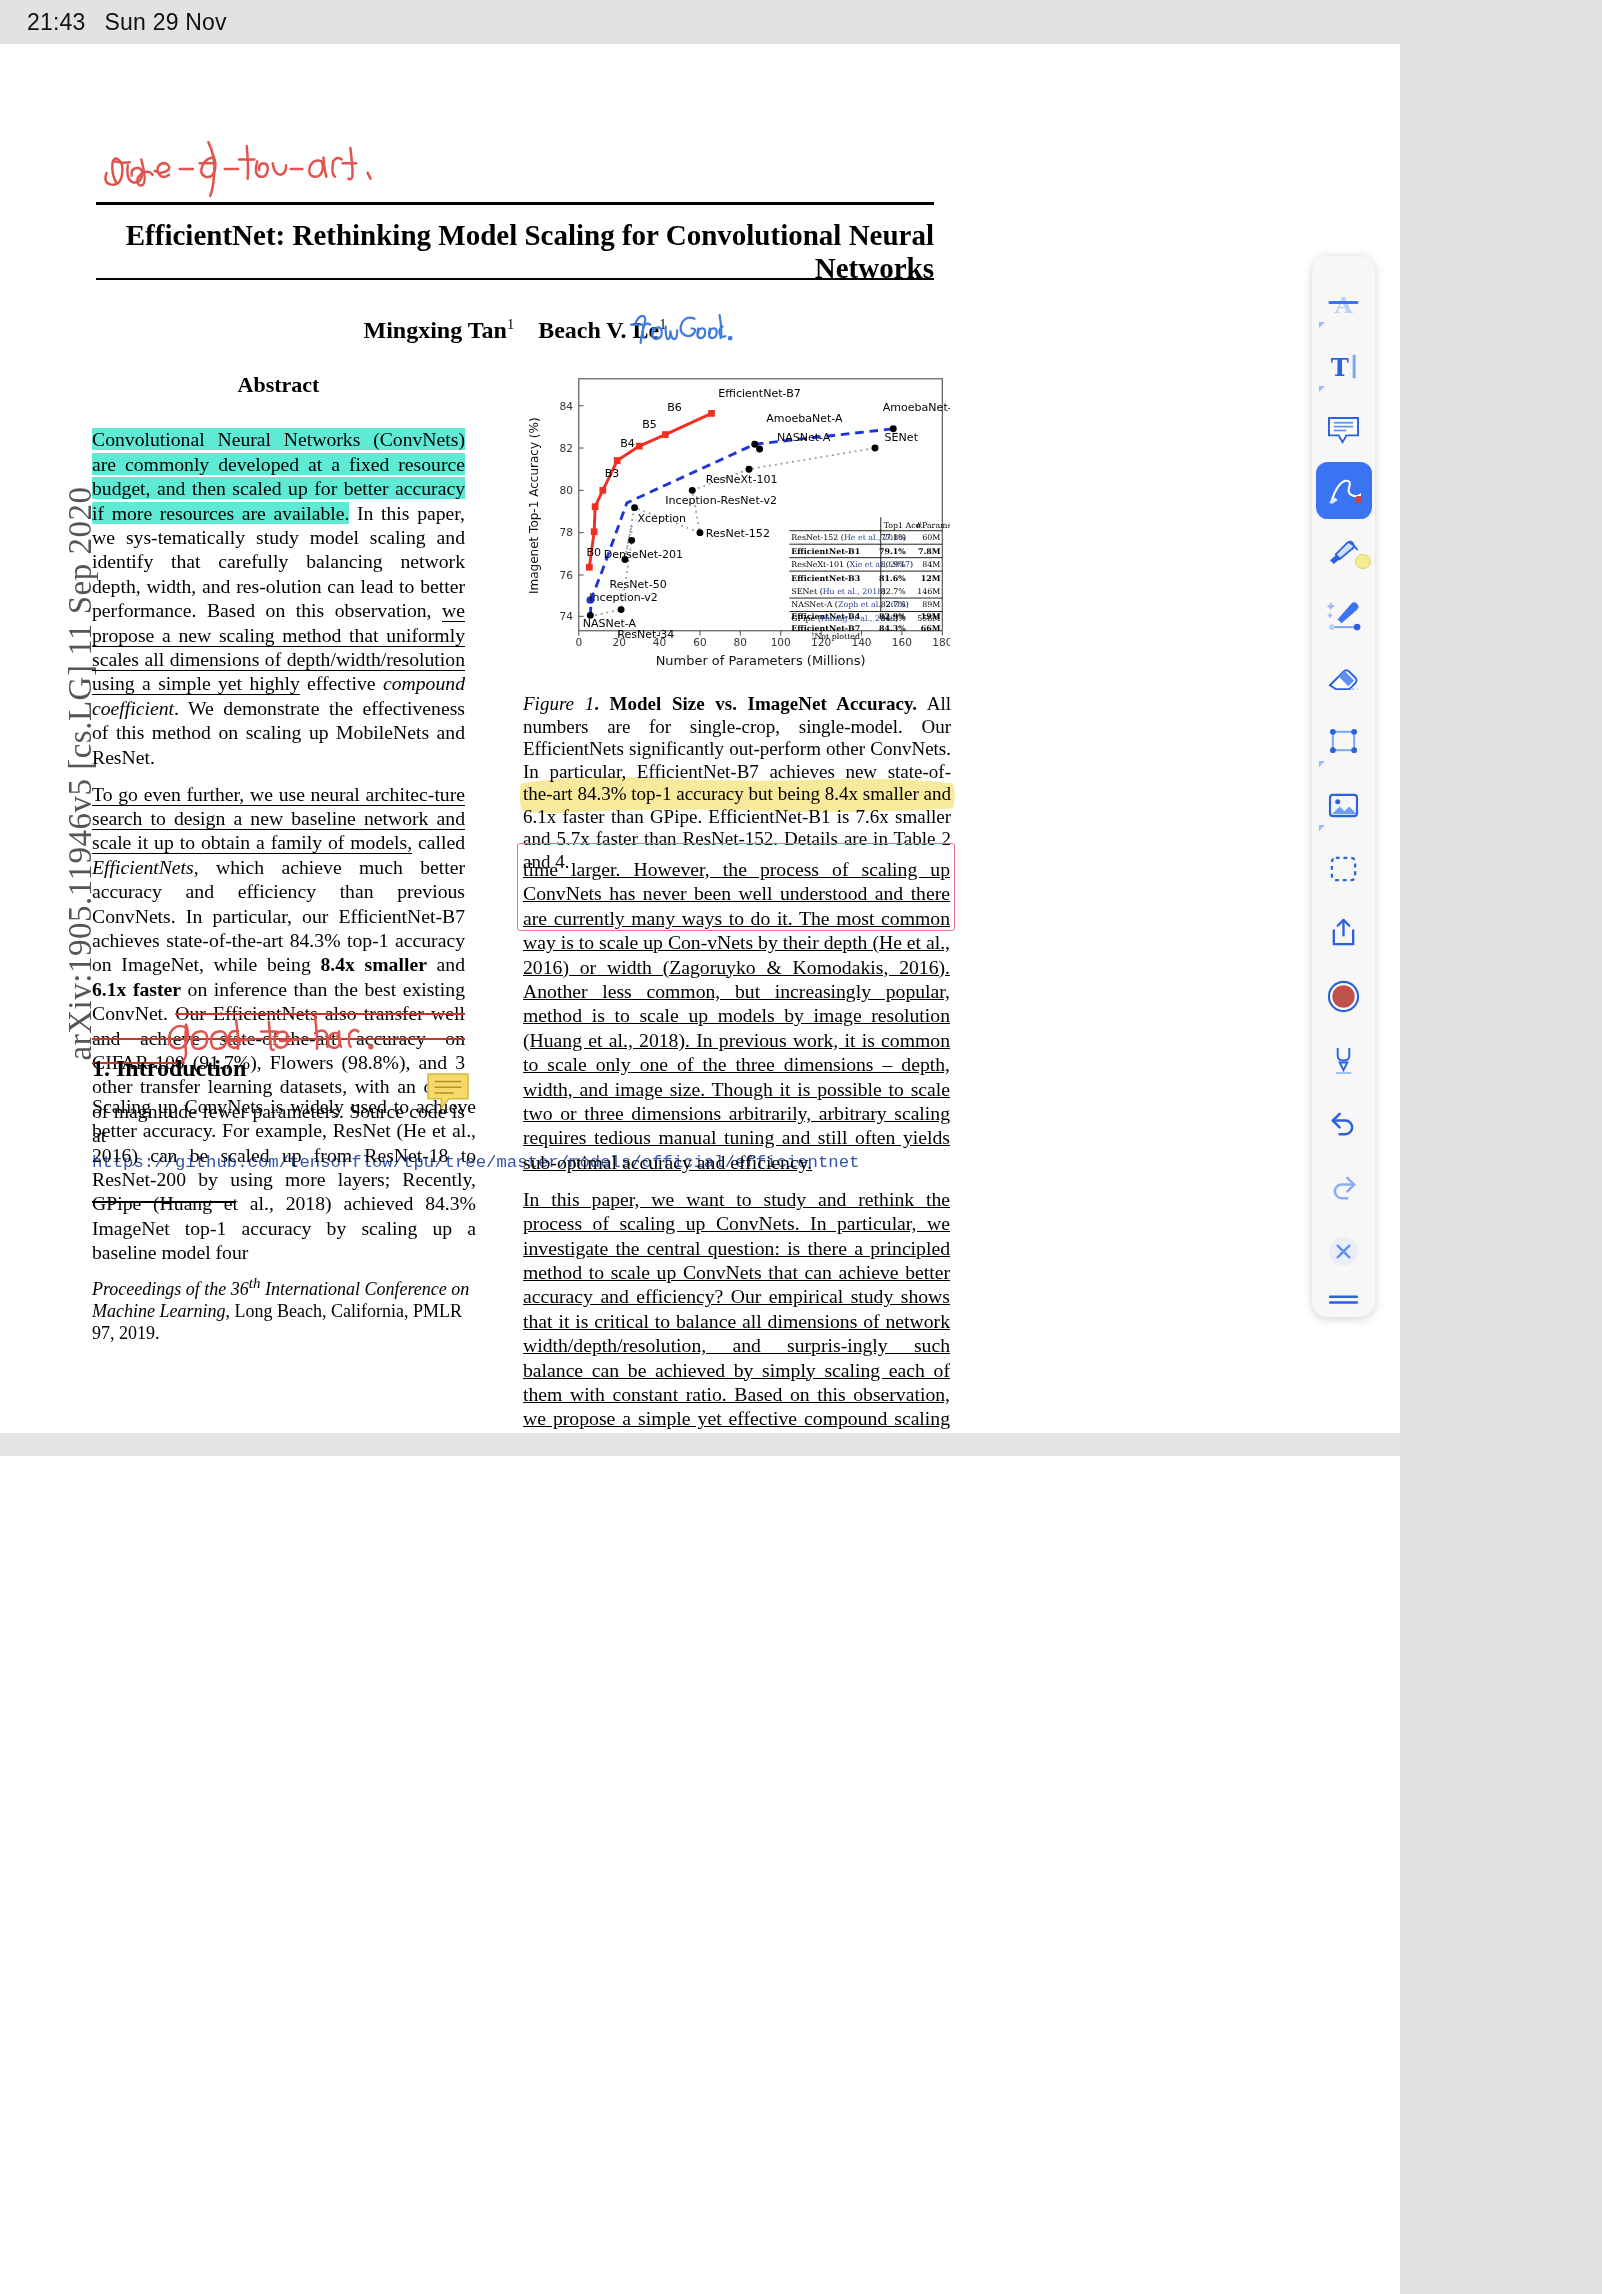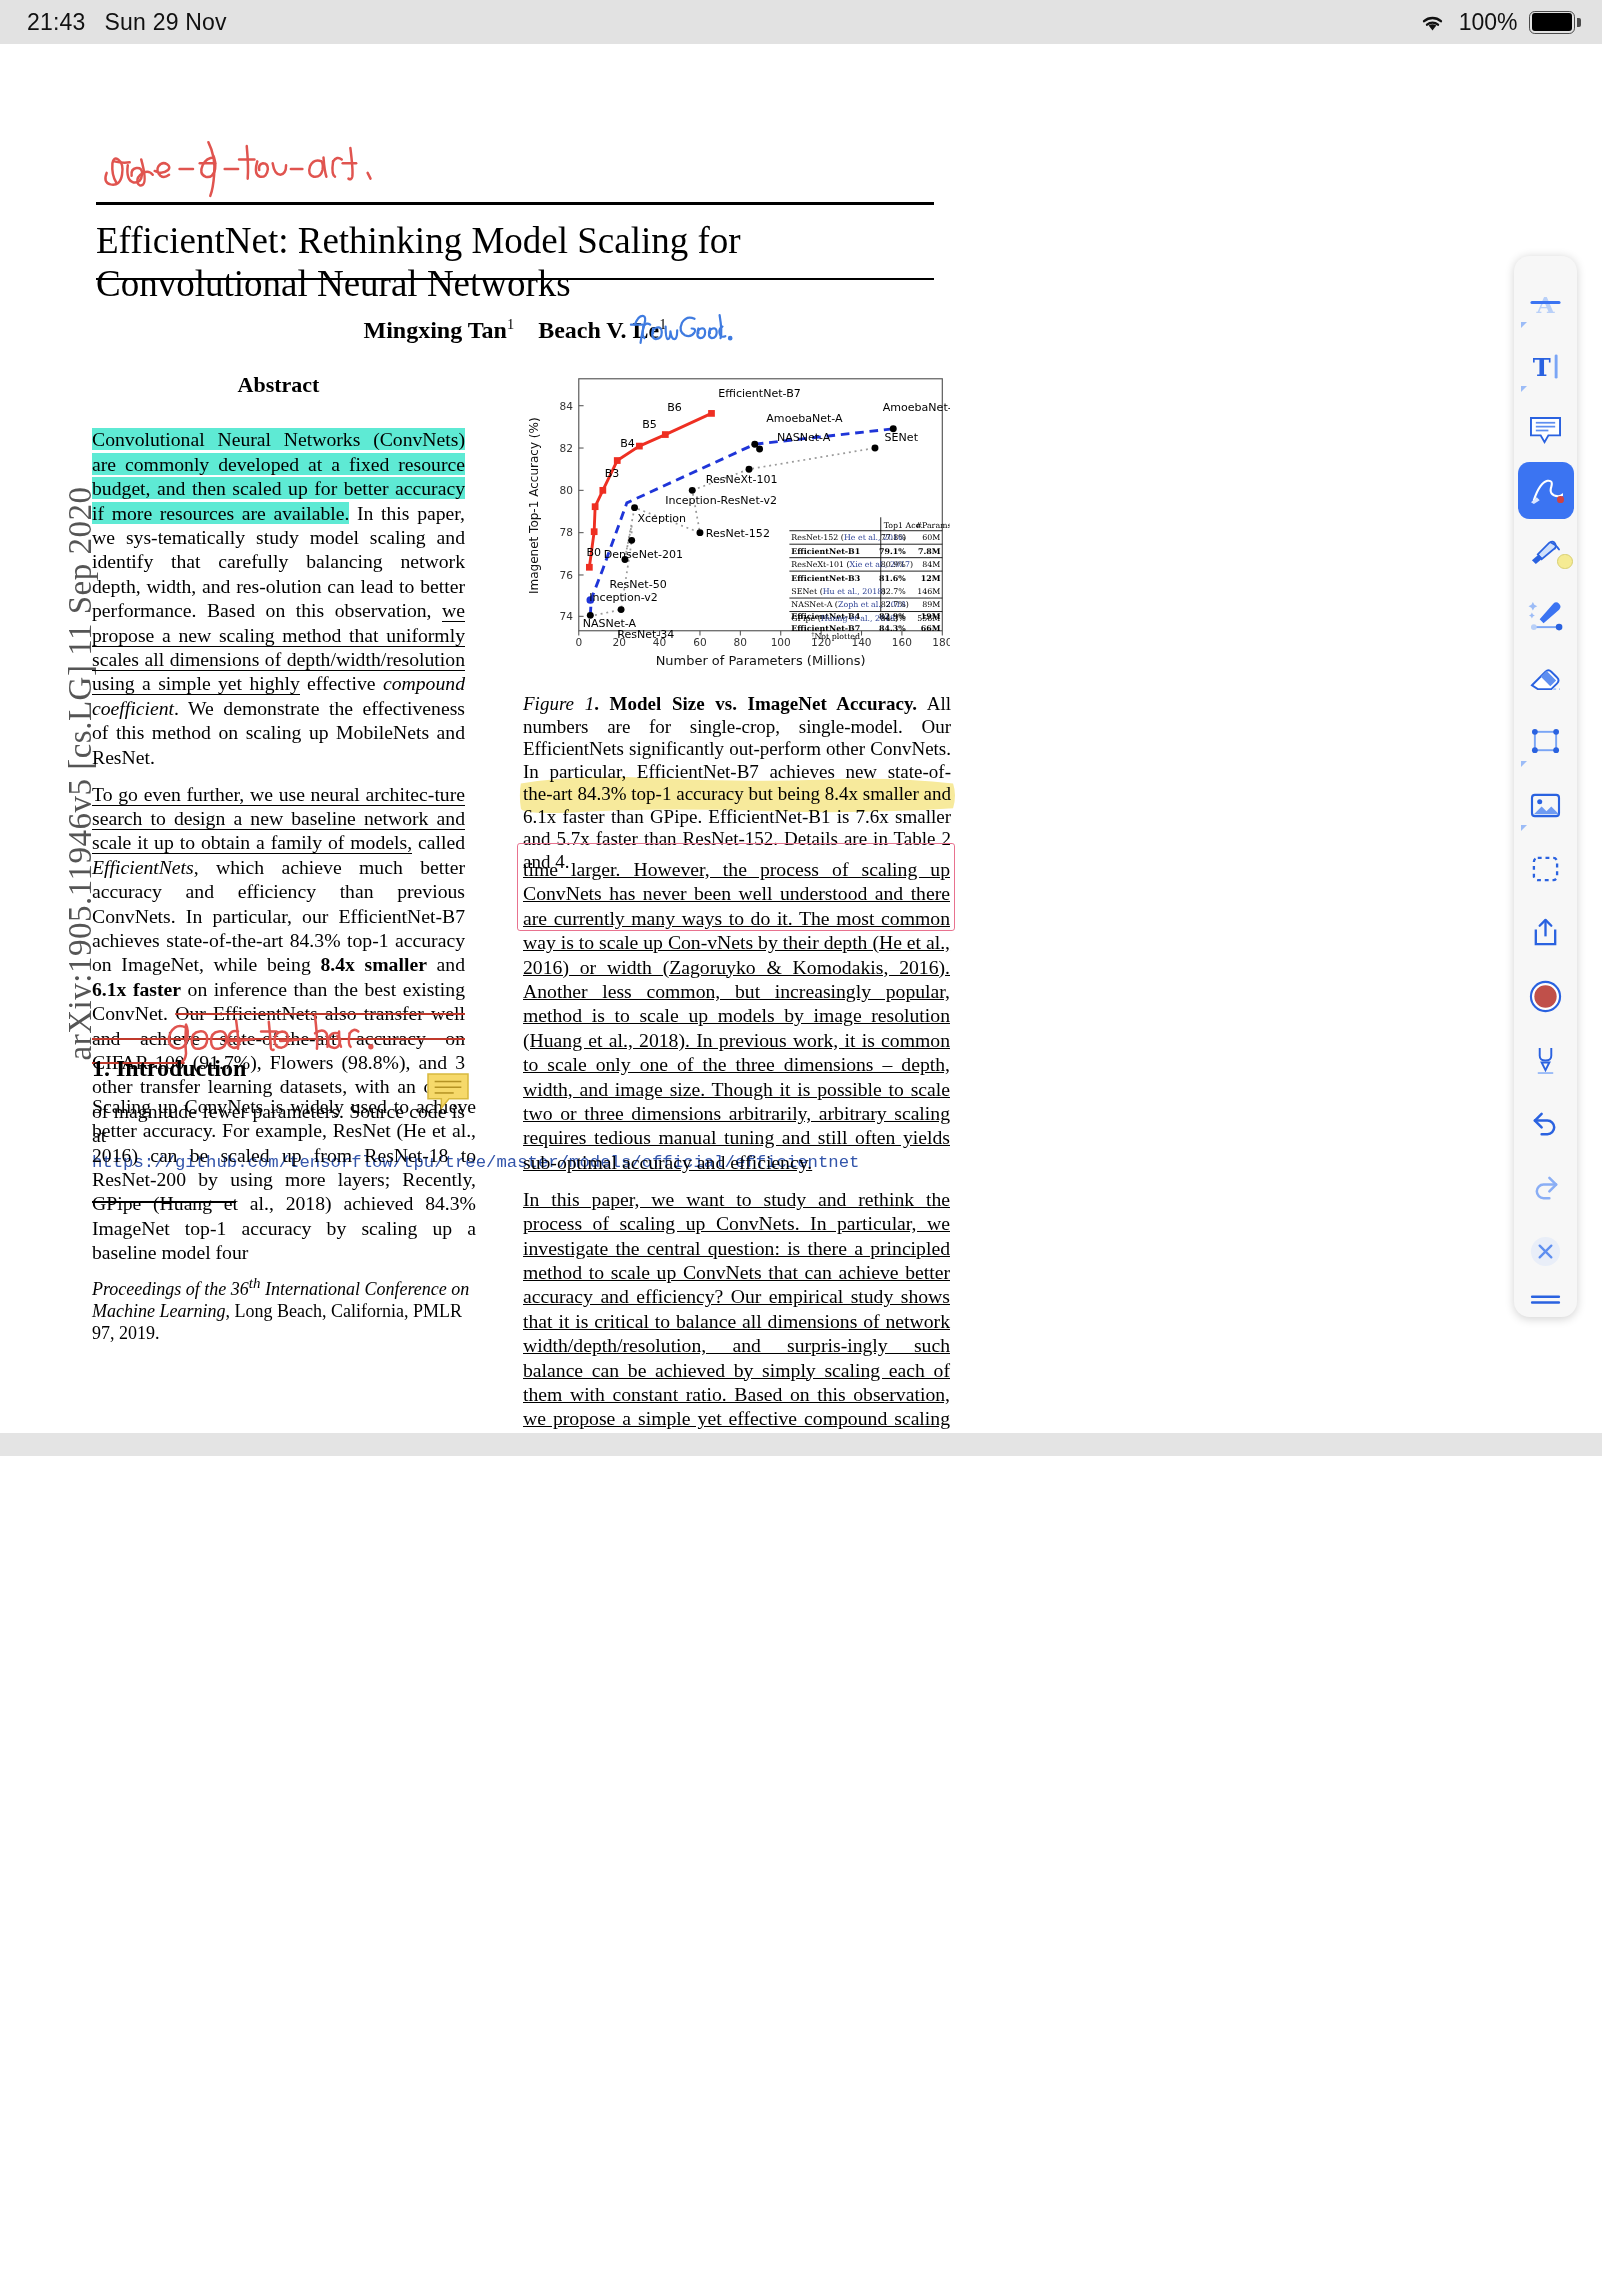--- a/index.html
+++ b/index.html
@@ -1,18 +1,18 @@
 <!DOCTYPE html>
 <html><head>
 <meta charset="utf-8">
 <style>
   * { box-sizing: border-box; margin: 0; padding: 0; }
   html, body { width: 1602px; height: 2294px; background: #e2e2e2; font-family: "Liberation Sans", sans-serif; }
 
-  #root { position: relative; width: 1602px; height: 2294px; overflow: hidden; background: #e4e4e4; }
+  #root { position: relative; width: 1400px; height: 2294px; overflow: hidden; background: #e4e4e4; }
 
   
   .statusbar { position: absolute; top: 0; left: 0; width: 1602px; height: 44px;
                display: flex; align-items: center; padding: 0 27px; font-size: 23px; color: #111;
                background: #e2e2e2; }
   .sb-left { display: flex; align-items: center; gap: 19px; font-weight: 500; letter-spacing: 0.2px; }
   .sb-right { margin-left: auto; display: flex; align-items: center; gap: 11.5px; font-weight: 500; }
   .battery { width: 46px; height: 23px; border: 1.9px solid #4a4a4a; border-radius: 5.8px; position: relative; padding: 1.9px; }
   .battery::after { content: ""; position: absolute; right: -6.7px; top: 6.7px; width: 3.8px; height: 8.6px;
                     background: #4a4a4a; border-radius: 0 1.9px 1.9px 0; }
@@ -22,22 +22,22 @@
   .page { position: absolute; left: 0; top: 44px; width: 1602px; height: 2294px; background: #fff; }
   .paper { position: absolute; left: 0; top: 0; width: 1602px; height: 1345px; background: #fff; }
 
   .sidelabel { position: absolute; left: -227px; top: 711px; width: 615px;
                transform: rotate(-90deg); transform-origin: center;
                font-family: "Liberation Serif", serif; font-size: 33px; color: #555; letter-spacing: 0.5px;
                text-align: center; }
 
   .rule { position: absolute; left: 96px; width: 838px; height: 2.9px; background: #000; }
 
-  .title { position: absolute; left: 96px; top: 175px; width: 838px; text-align: left;
-           font-family: "Liberation Serif", serif; font-weight: normal; font-size: 37px; color: #000; }
+  .title { position: absolute; left: 96px; top: 175px; width: 838px; text-align: right;
+           font-family: "Liberation Serif", serif; font-weight: bold; font-size: 29px; color: #000; }
 
   .authors { position: absolute; left: 96px; top: 272px; width: 838px; text-align: center;
              font-family: "Liberation Serif", serif; font-weight: bold; font-size: 24px; }
   .authors sup { font-weight: normal; font-size: 14.4px; vertical-align: super; }
 
   
   .col { position: absolute; font-family: "Liberation Serif", serif; font-size: 19.7px;
          line-height: 24.4px; text-align: justify; color: #000; }
   .colL { left: 92px; top: 329px; width: 373px; }
   .colR { left: 523px; top: 329px; width: 427px; text-decoration: underline; }

